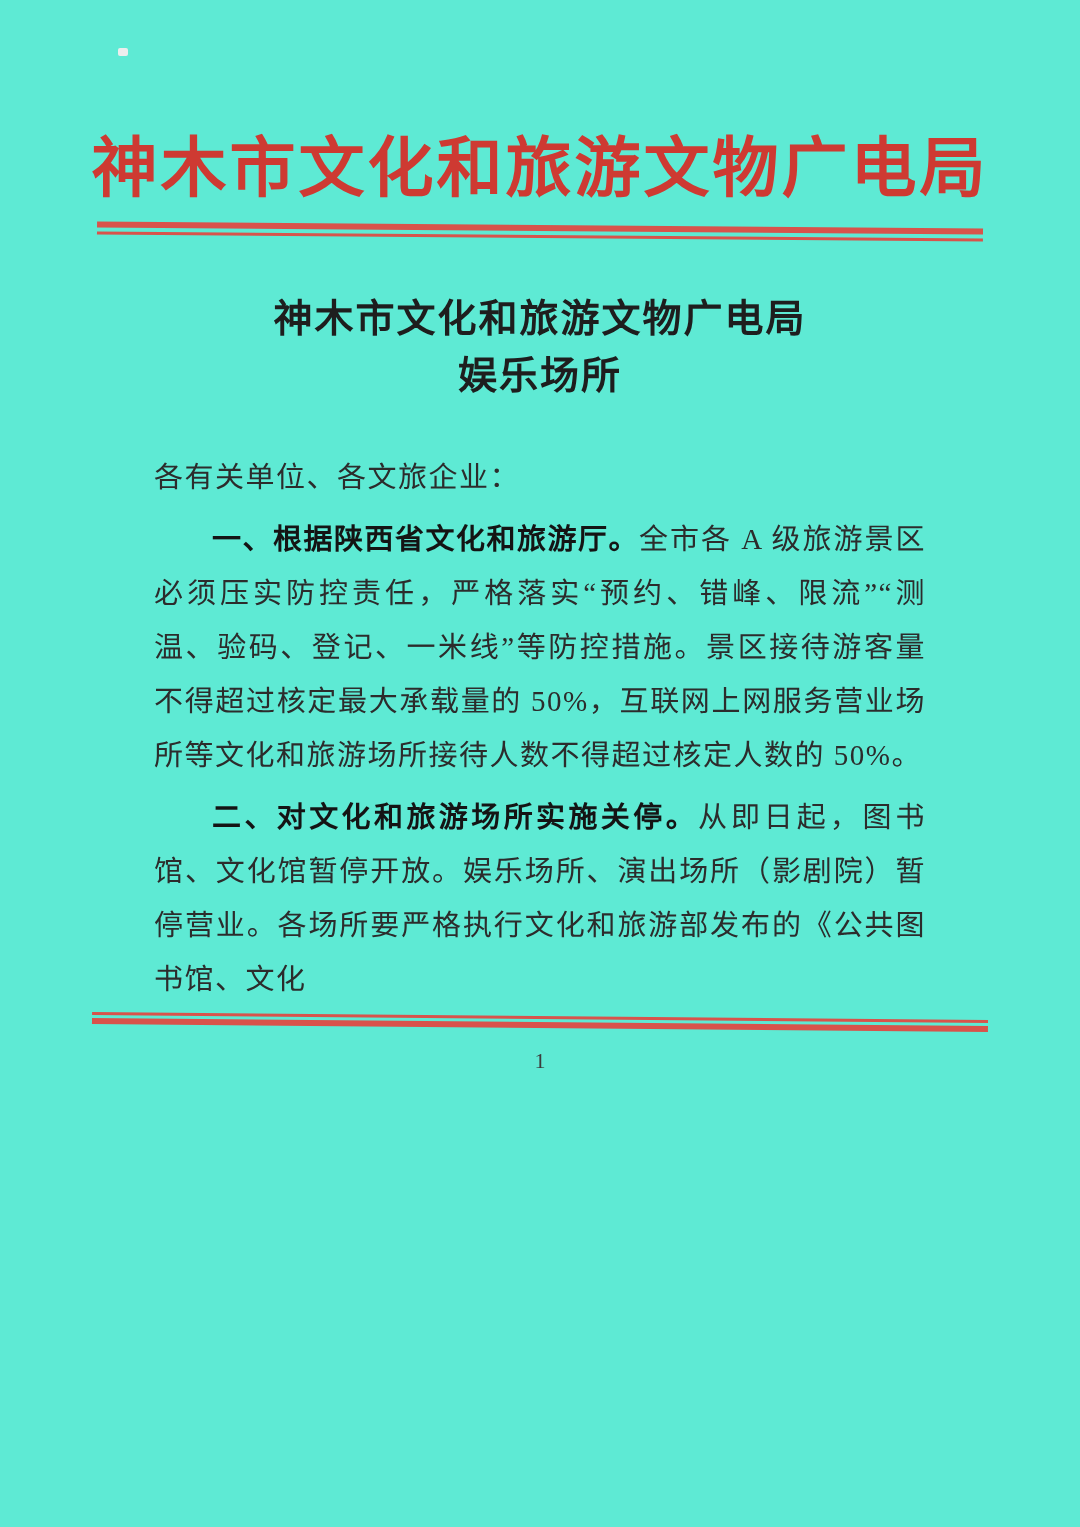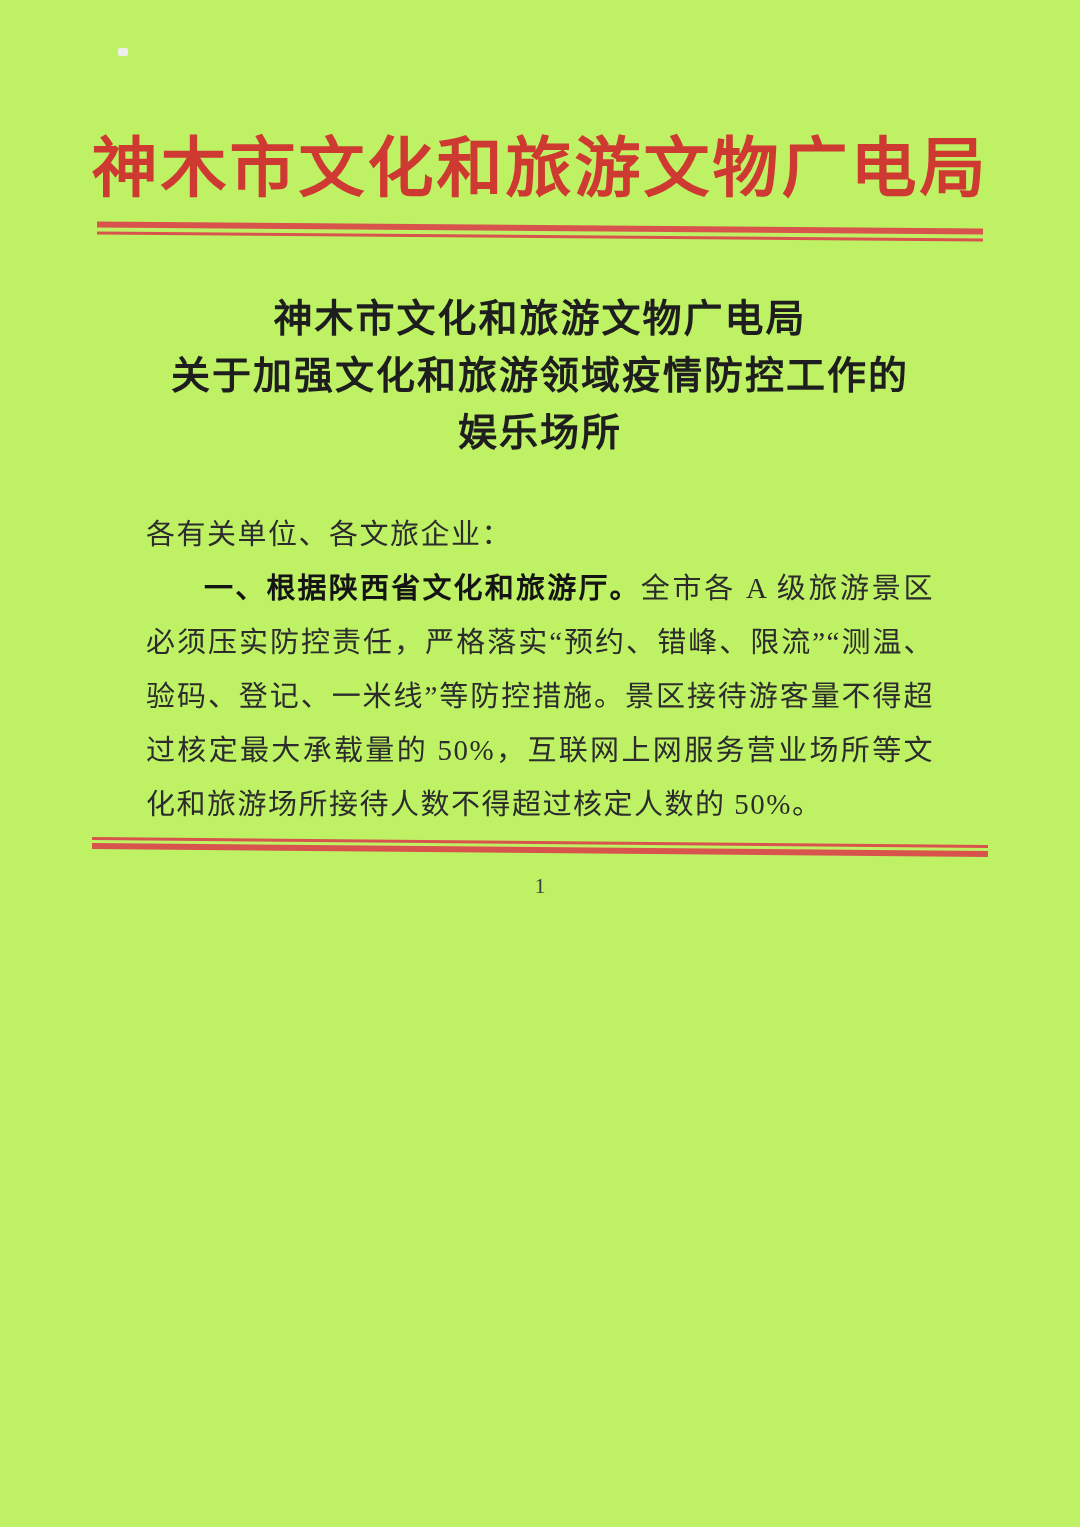--- a/index.html
+++ b/index.html
@@ -7,21 +7,21 @@
   html, body {
     margin: 0;
     padding: 0;
     background: #ffffff;
   }
   .page {
     position: relative;
     width: 1080px;
     height: 1527px;
     margin: 0 auto;
-    background: #bef264;
+    background: #5eead4;
     overflow: hidden;
     font-family: "Liberation Serif", "DejaVu Serif", serif;
   }
   
   .scan-smudge {
     position: absolute;
     left: 118px;
     top: 48px;
     width: 10px;
     height: 8px;
@@ -61,21 +61,21 @@
   
   .doc-body {
     width: 788px;
     margin: 46px auto 0;
     font-size: 29px;
     line-height: 54px;
     letter-spacing: 1.5px;
     color: #2c2c2c;
     text-align: justify;
   }
-  .doc-body p { margin: 0; }
+  .doc-body p { margin: 8px; }
   .para { text-indent: 2em; }
   .para .lead {
     font-weight: bold;
     color: #141414;
     font-family: "Liberation Sans", "DejaVu Sans", sans-serif;
     letter-spacing: 1px;
   }
   
   .sep-bottom {
     width: 896px;
@@ -101,30 +101,30 @@
 
   <div class="letterhead">神木市文化和旅游文物广电局</div>
 
   <div class="sep-top">
     <div class="rule-thick"></div>
     <div class="rule-thin"></div>
   </div>
 
   <div class="doc-title">
     <div>神木市文化和旅游文物广电局</div>
-    <div>关于加强文化和旅游领域疫情防控工作的</div>
     <div>娱乐场所</div>
   </div>
 
   <div class="doc-body">
     <p class="salutation">各有关单位、各文旅企业：</p>
 
 
     <p class="para"><span class="lead">一、根据陕西省文化和旅游厅。</span><span>全市各 A 级旅游景区必须压实防控责任，严格落实“预约、错峰、限流”“测温、验码、登记、一米线”等防控措施。景区接待游客量不得超过核定最大承载量的 50%，互联网上网服务营业场所等文化和旅游场所接待人数不得超过核定人数的 50%。</span></p>
 
+    <p class="para"><span class="lead">二、对文化和旅游场所实施关停。</span><span>从即日起，图书馆、文化馆暂停开放。娱乐场所、演出场所（影剧院）暂停营业。各场所要严格执行文化和旅游部发布的《公共图书馆、文化</span></p>
   </div>
 
   <div class="sep-bottom">
     <div class="rule-thin"></div>
     <div class="rule-thick"></div>
   </div>
 
   <div class="page-number">1</div>
 
 </div>

